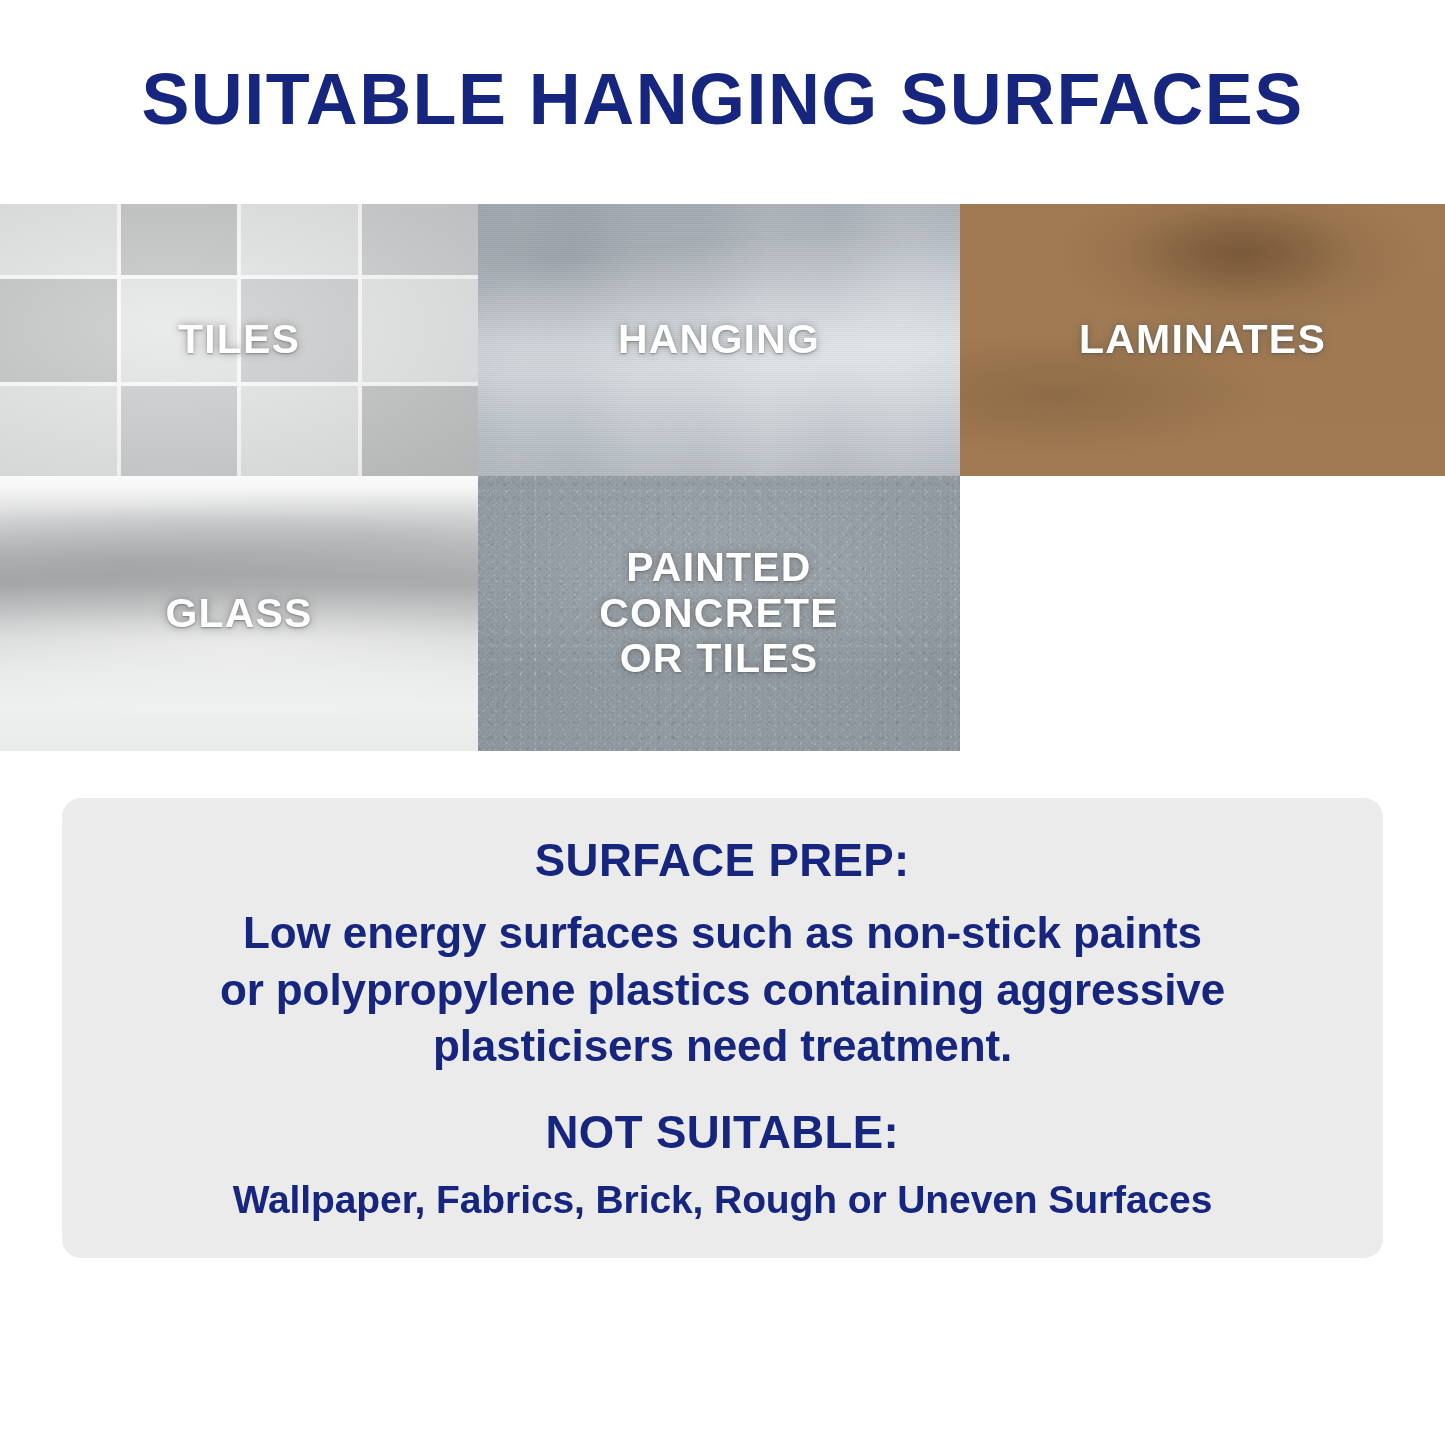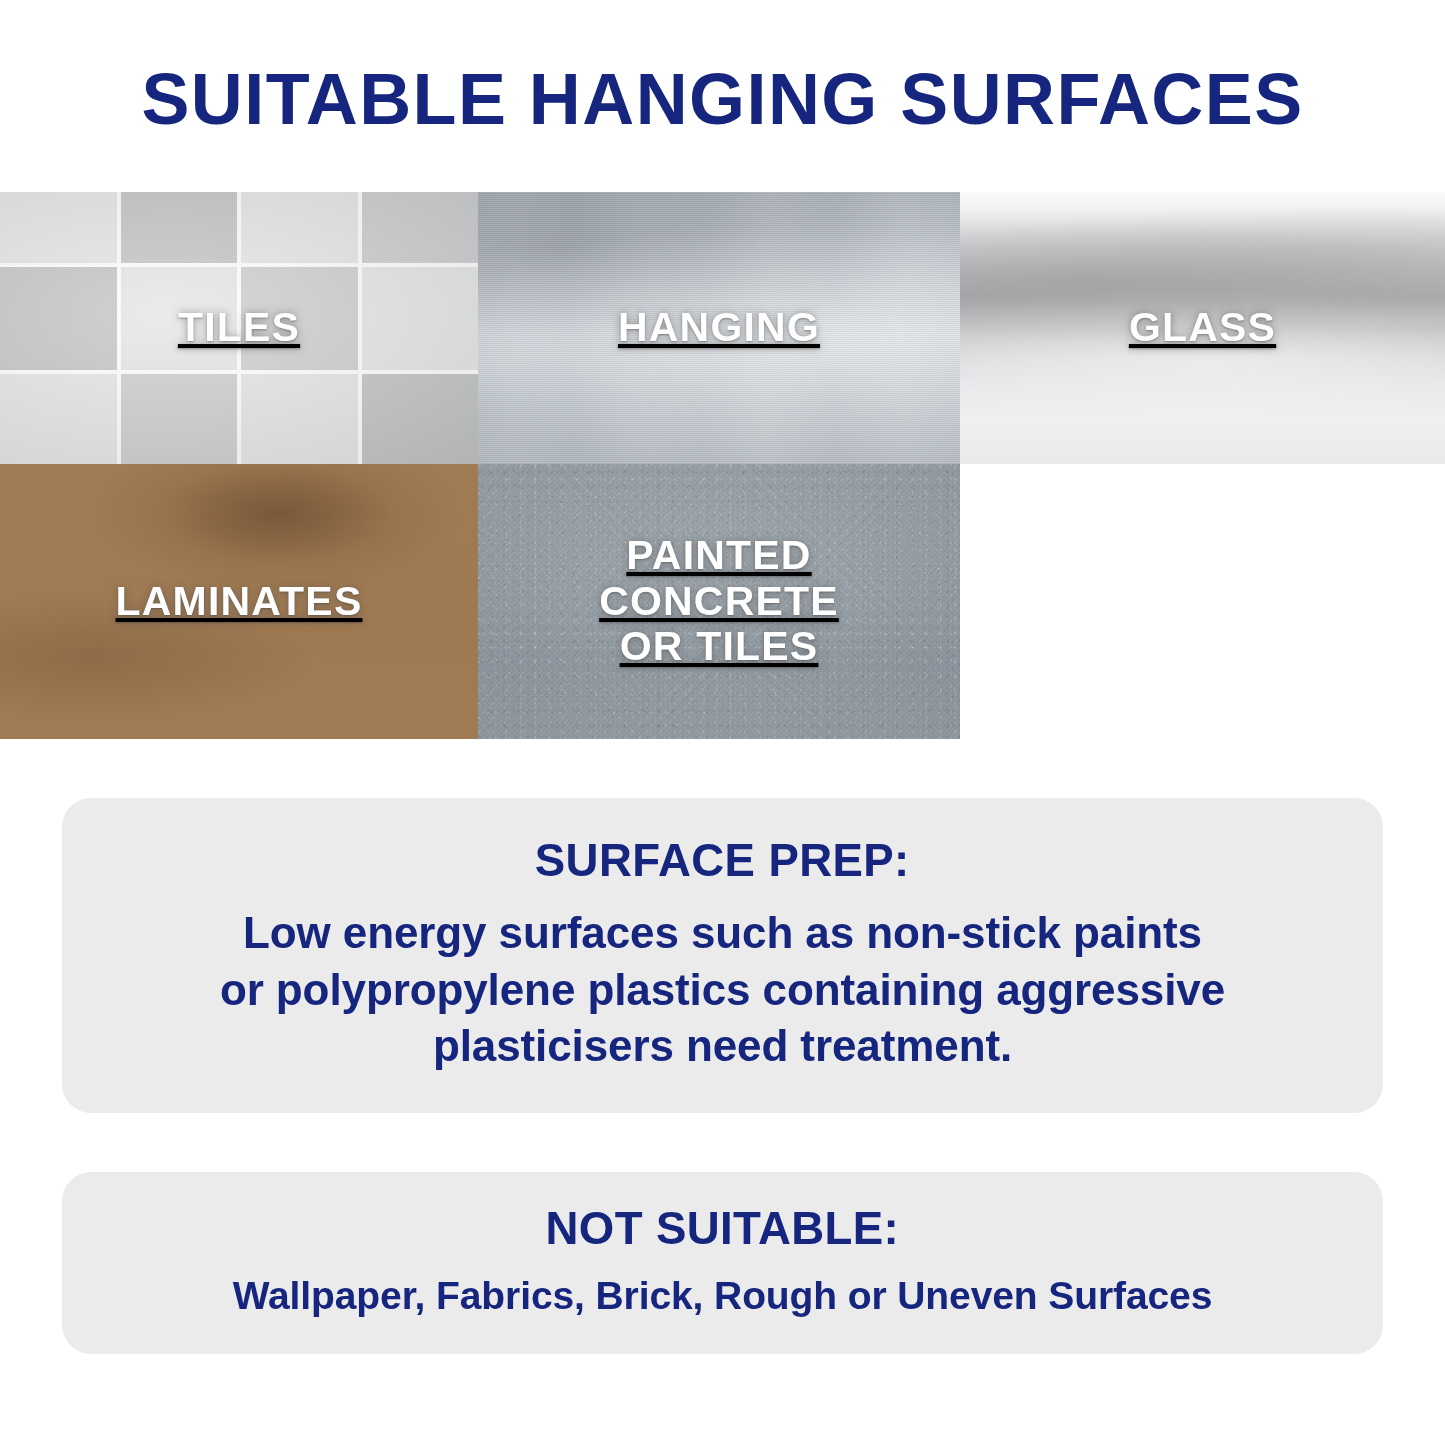--- a/index.html
+++ b/index.html
@@ -19,26 +19,25 @@
     font-weight:700;
     letter-spacing:1.5px;
     color:#16267f;
     line-height:1;
     transform:scaleX(0.985);
   }
 
   
   .grid {
     position:absolute;
-    left:0; top:192px;
+    left:0; top:204px;
     width:1445px; height:547px;
     display:grid;
     grid-template-columns:478px 482px 485px;
     grid-template-rows:272px 275px;
-    text-decoration:underline;
   }
   .cell {
     position:relative;
     overflow:hidden;
     display:flex;
     align-items:center;
     justify-content:center;
   }
   .cell .label {
     position:relative;
@@ -195,30 +194,30 @@
   .tex-conc .vig {
     position:absolute; inset:0;
     background:radial-gradient(120% 95% at 50% 45%, rgba(255,255,255,.10), rgba(60,68,76,.16) 82%);
   }
 
   
   .panel {
     position:absolute;
     left:62px; width:1321px;
     background:#ebebeb;
-    border-radius:29px;
+    border-radius:19px;
     display:flex;
     flex-direction:column;
     align-items:center;
     justify-content:center;
     text-align:center;
     color:#16267f;
   }
   #panel-prep { top:798px; height:315px; }
-  #panel-not  { top:1172px; height:182px; }
+  #panel-not  { top:1076px; height:182px; }
 
   .panel-heading {
     font-size:47px;
     font-weight:700;
     letter-spacing:.4px;
     line-height:1;
     transform:scaleX(.97);
   }
   .panel-body {
     font-size:44px;
@@ -260,31 +259,31 @@
   </div>
 
   <div class="cell">
     <div class="tex-metal">
         <div class="sheen"></div>
       </div>
     <div class="label">HANGING</div>
   </div>
 
   <div class="cell">
+    <div class="tex-lam">
+        <div class="knots"></div>
+      </div>
+    <div class="label">LAMINATES</div>
+  </div>
+
+  <div class="cell">
     <div class="tex-glass">
         <div class="blur"></div>
       </div>
     <div class="label">GLASS</div>
-  </div>
-
-  <div class="cell">
-    <div class="tex-lam">
-        <div class="knots"></div>
-      </div>
-    <div class="label">LAMINATES</div>
   </div>
 
 
   <div class="cell">
     <div class="tex-conc">
       <div class="stipple"></div>
         <div class="vig"></div>
     </div>
     <div class="label">PAINTED
 CONCRETE

